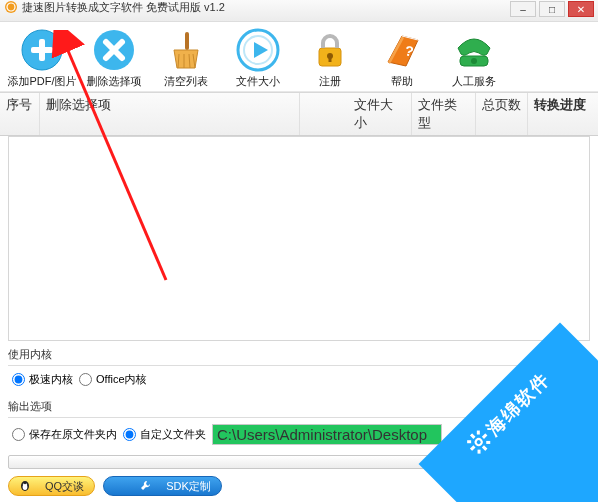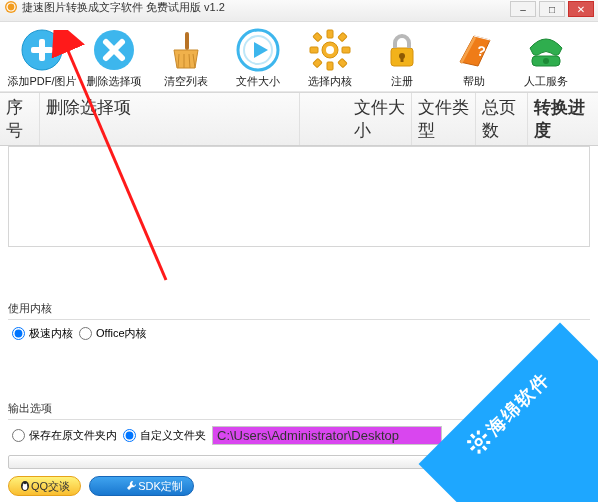--- a/index.html
+++ b/index.html
@@ -12,44 +12,44 @@
 .titlebar .title-text { flex:1; }
 .tb-btns { position:absolute; right:4px; top:1px; display:flex; gap:3px;}
 .tb-btn { width:26px; height:16px; border:1px solid #ccc; background:#f3f3f3; font-size:10px; display:flex; align-items:center; justify-content:center; cursor:default; }
 .tb-btn.close { background:#d9534f; color:#fff; border-color:#c9302c;}
 
 .toolbar { display:flex; padding:6px 8px 2px 8px; background:#fff; gap:4px; border-bottom:1px solid #e8e8e8;}
 .tbitem { width:68px; display:flex; flex-direction:column; align-items:center; gap:2px; cursor:pointer; }
 .tbitem .ic { width:44px; height:44px; display:flex; align-items:center; justify-content:center; }
 .tbitem .lbl { font-size:11px; color:#222; white-space:nowrap; }
 
-.table-head { display:flex; background:linear-gradient(#fbfbfb,#efefef); border-top:1px solid #d8d8d8; border-bottom:1px solid #d0d0d0; font-size:17px; color:#333; }
+.table-head { display:flex; background:linear-gradient(#fbfbfb,#efefef); border-top:1px solid #d8d8d8; border-bottom:1px solid #d0d0d0; font-size:13px; color:#333; }
 .th { padding:3px 6px; border-right:1px solid #e0e0e0; }
 .th.idx { width:40px;}
 .th.path { flex:1;}
 .th.size { width:64px;margin-left:48px;}
 .th.type { width:64px;}
 .th.pages { width:52px;}
 .th.prog { width:70px; border-right:none;font-weight:bold;}
 
 .table-body { flex:1; border:1px solid #d6d6d6; margin:0 8px; background:#fff; }
 
 .group { margin:6px 8px 0 8px; font-size:11px; }
-.group .glabel { color:#333; margin-bottom:3px;margin-top:48px;}
+.group .glabel { color:#333; margin-bottom:3px;}
 .group .gline { border-top:1px solid #ddd; height:0; margin-bottom:4px;}
 .radio-row { display:flex; align-items:center; gap:6px; padding:2px 4px 6px 4px;}
 .radio-item { display:flex; align-items:center; gap:4px; font-size:11px;}
 .radio-item input { margin:0;}
 
-.path-input { font-size:13px; border:1px solid #c8c8c8; padding:1px 4px; width:230px; background:#d946ef; color:#333;}
+.path-input { font-size:15px; border:1px solid #c8c8c8; padding:1px 4px; width:230px; background:#22c55e; color:#333;}
 
 .bottom-bar { margin:4px 8px 3px 8px; height:14px; border:1px solid #c8c8c8; background:linear-gradient(#fff,#ececec); border-radius:2px;}
 
 .footer-btns { display:flex; gap:8px; padding:4px 8px 6px 8px;}
-.pillbtn { height:20px; padding:0 10px; border-radius:10px; font-size:11px; color:#fff; display:flex; align-items:center; gap:0; cursor:pointer;}
+.pillbtn { height:20px; padding:0 10px; border-radius:10px; font-size:11px; color:#fff; display:flex; align-items:center; gap:14px; cursor:pointer;}
 .pillbtn.qq { background:linear-gradient(#fff27a,#f9bd2f); color:#333; border:1px solid #e6a21a;}
 .pillbtn.sdk { background:linear-gradient(#3fa3ef,#1977cf); border:1px solid #1666b8;padding-left:36px;}
 
 .red-arrow { position:absolute; left:16px; top:30px; pointer-events:none;}
 
 .corner-ribbon { position:absolute; right:-62px; bottom:-62px; width:200px; height:200px; background:#1ea7ff; transform:rotate(-45deg); display:flex; align-items:flex-start; justify-content:center; }
 .corner-ribbon .inner { transform:rotate(0deg); color:#fff; font-size:18px; font-weight:bold; display:flex; align-items:center; gap:4px; margin-top:16px; letter-spacing:2px;}
 .corner-ribbon .gearwrap { width:22px; height:22px; margin-right:0px; margin-top:-2px; }
 </style>
 </head>
@@ -105,41 +105,20 @@
     </div>
     <div class="tbitem">
       <div class="ic">
         <svg width="44" height="44" viewBox="0 0 44 44">
             <circle cx="22" cy="22" r="20" fill="#fff" stroke="#3db6ed" stroke-width="3"></circle>
             <circle cx="22" cy="22" r="14" fill="none" stroke="#bfe7f8" stroke-width="2"></circle>
             <path d="M18 14 L32 22 L18 30 Z" fill="#3db6ed"></path>
           </svg>
       </div>
       <span class="lbl">文件大小</span>
-    </div>
-    <div class="tbitem">
-      <div class="ic">
-        <svg width="44" height="44" viewBox="0 0 44 44">
-            <g fill="#f4b12a" stroke="#d6920e" stroke-width="1">
-              <circle cx="22" cy="22" r="8"></circle>
-              <g>
-                <rect x="19" y="2" width="6" height="8" rx="1"></rect>
-                <rect x="19" y="34" width="6" height="8" rx="1"></rect>
-                <rect x="2" y="19" width="8" height="6" rx="1"></rect>
-                <rect x="34" y="19" width="8" height="6" rx="1"></rect>
-                <rect x="6" y="6" width="7" height="6" rx="1" transform="rotate(45 9.5 9)"></rect>
-                <rect x="31" y="32" width="7" height="6" rx="1" transform="rotate(45 34.5 35)"></rect>
-                <rect x="31" y="6" width="7" height="6" rx="1" transform="rotate(-45 34.5 9)"></rect>
-                <rect x="6" y="32" width="7" height="6" rx="1" transform="rotate(-45 9.5 35)"></rect>
-              </g>
-            </g>
-            <circle cx="22" cy="22" r="4" fill="#fff"></circle>
-          </svg>
-      </div>
-      <span class="lbl">选择内核</span>
     </div>
     <div class="tbitem">
       <div class="ic">
         <svg width="44" height="44" viewBox="0 0 44 44">
             <rect x="11" y="20" width="22" height="18" rx="3" fill="#f2b21a" stroke="#d6920e"></rect>
             <path d="M15 20 v-5 a7 7 0 0114 0 v5" fill="none" stroke="#b8b8b8" stroke-width="4"></path>
             <circle cx="22" cy="28" r="3" fill="#8d5a04"></circle>
             <rect x="20.5" y="28" width="3" height="6" fill="#8d5a04"></rect>
           </svg>
       </div>

